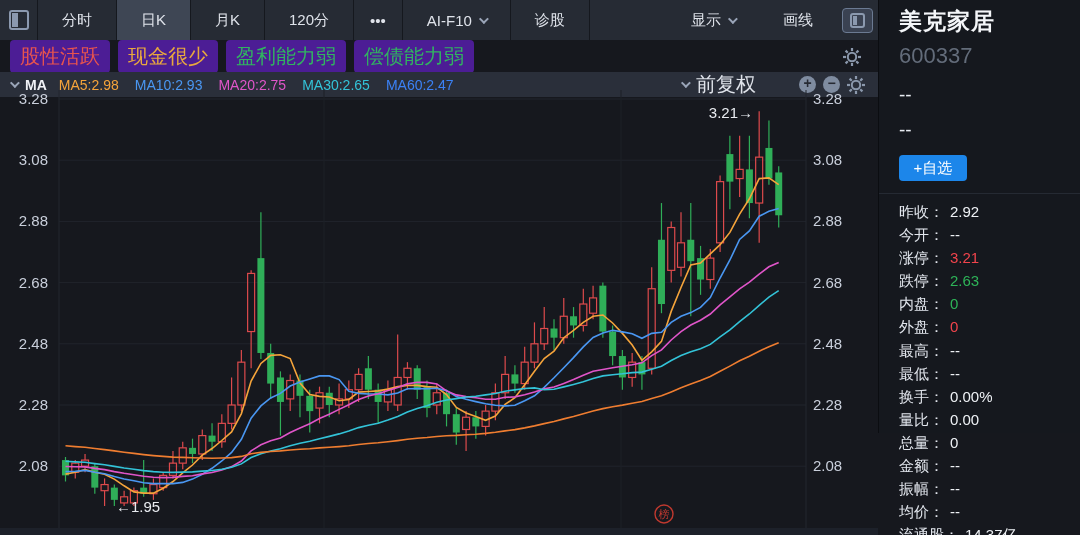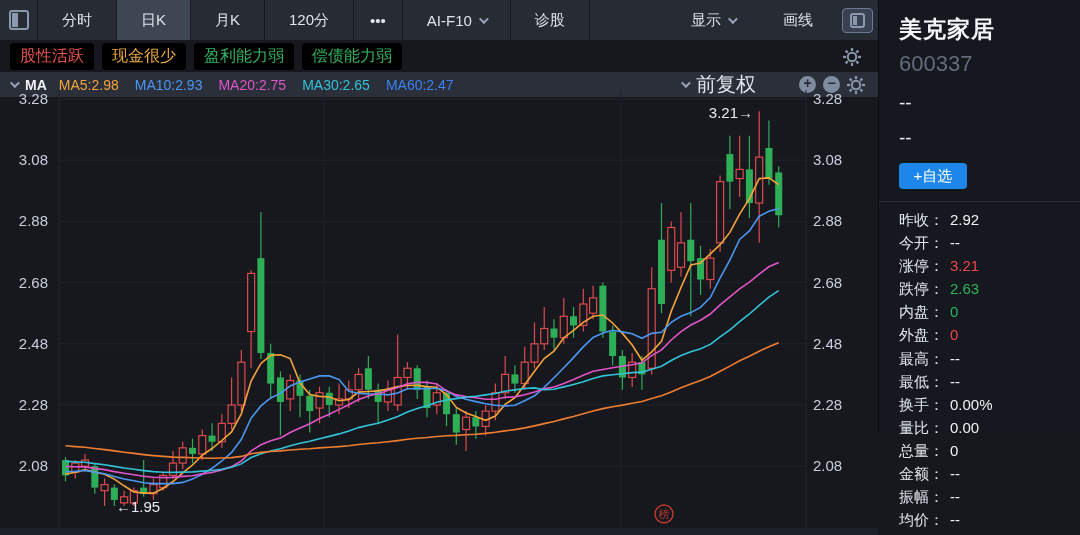--- a/index.html
+++ b/index.html
@@ -22,42 +22,42 @@
   .icon-cell { width:38px; }
   .panel-glyph { position:relative; width:20px; height:20px; border:2px solid #8b99af; border-radius:3px; }
   .panel-glyph::after { content:""; position:absolute; left:1px; top:1px; bottom:1px; width:6px; background:#8b99af; }
   .right-iconbox { width:31px; height:25px; border:1px solid #6b7a92; border-radius:4px; background:#3a4252;
     display:flex; align-items:center; justify-content:center; }
   .right-iconbox .panel-glyph { width:15px; height:15px; border-width:2px; }
   .right-iconbox .panel-glyph::after { width:4px; }
 
   
   .tagrow { display:flex; align-items:center; height:32px; padding-left:10px; background:#16181e; position:relative; }
-  .pill { background:#000000; border-radius:4px; padding:3px 10px; font-size:16px; margin-right:8px; }
+  .pill { background:#4c1d95; border-radius:4px; padding:3px 10px; font-size:20px; margin-right:8px; }
   .gear-abs { position:absolute; width:20px; height:20px; }
   .gear-tags { right:16px; top:7px; }
 
   
   .mabar { display:flex; align-items:center; height:25px; background:#2a2f3a; padding:0 8px; position:relative; }
   .mabar .chev { margin:0 8px 0 2px; }
   .ma-title { color:#f0f2f6; font-size:14px; font-weight:bold; margin-right:12px; }
   .ma-item { font-size:14px; margin-right:16px; }
   .fuquan { position:absolute; right:122px; display:flex; align-items:center; color:#dfe3ea; font-size:20px; }
   .fuquan .chev { margin-right:8px; }
   .circle-btn { position:absolute; top:4px; width:17px; height:17px; border-radius:50%; background:#7f8ca0;
     color:#262a33; font-size:14px; font-weight:bold; line-height:15px; text-align:center; }
   .cb-plus { right:62px; } .cb-minus { right:38px; }
   .gear-ma { right:12px; top:3px; }
 
   
   .chartwrap { position:absolute; left:0; top:90px; width:878px; height:445px; }
 
   
   .side { position:absolute; left:878px; top:0; width:202px; height:433px; background:#15181e;
-    border-left:1px solid #0b0d11; padding:14px 0 0 20px; }
+    border-left:1px solid #0b0d11; padding:6px 0 0 20px; }
   .s-title { color:#f4f6f9; font-size:23px; font-weight:bold; letter-spacing:1px; }
   .s-code { color:#636c7a; font-size:22px; margin-top:6px; }
   .s-dash { color:#e8ecf2; font-size:19px; margin-top:15px; }
   .s-dash2 { margin-top:13px; }
   .watch-btn { margin-top:14px; width:68px; height:26px; border:none; border-radius:4px;
     background:#1c86ea; color:#ffffff; font-size:15px; font-family:inherit; }
   .stats { margin-top:12px; margin-left:-20px; padding:6px 0 0 20px; border-top:1px solid #252a33; }
   .stat-row { display:flex; font-size:15px; height:23.1px; line-height:23.1px; white-space:nowrap; }
   .stat-label { color:#e2e6ed; }
   .stat-value { margin-left:6px; }

